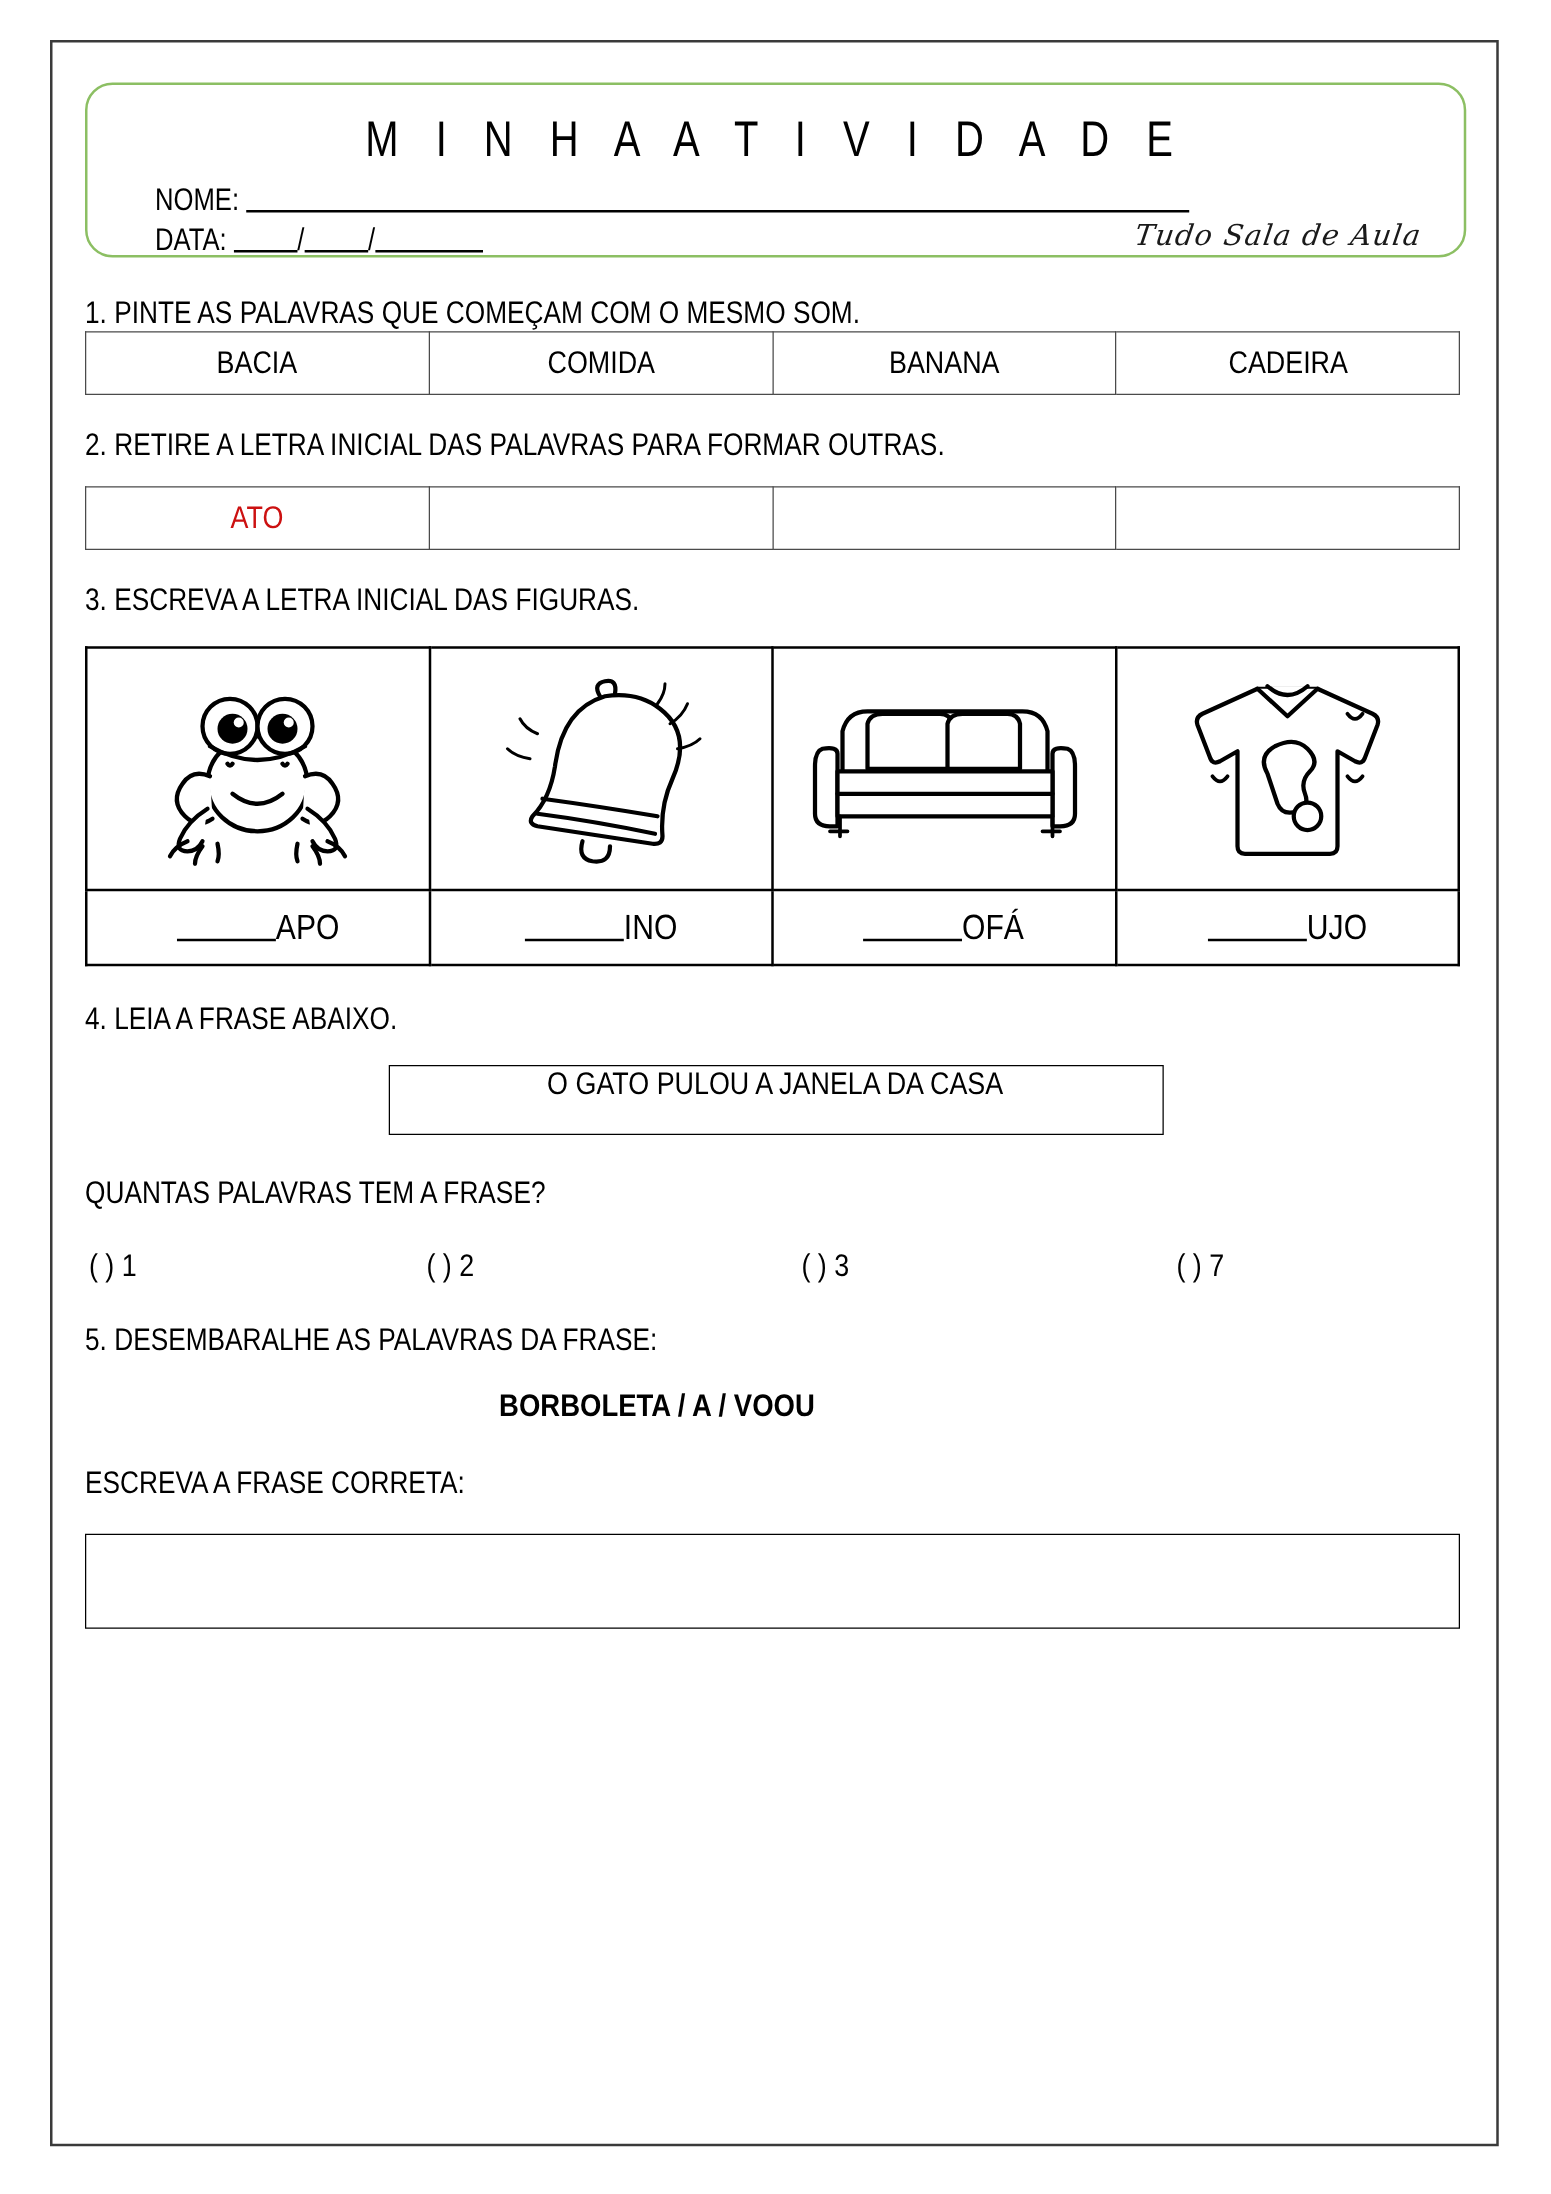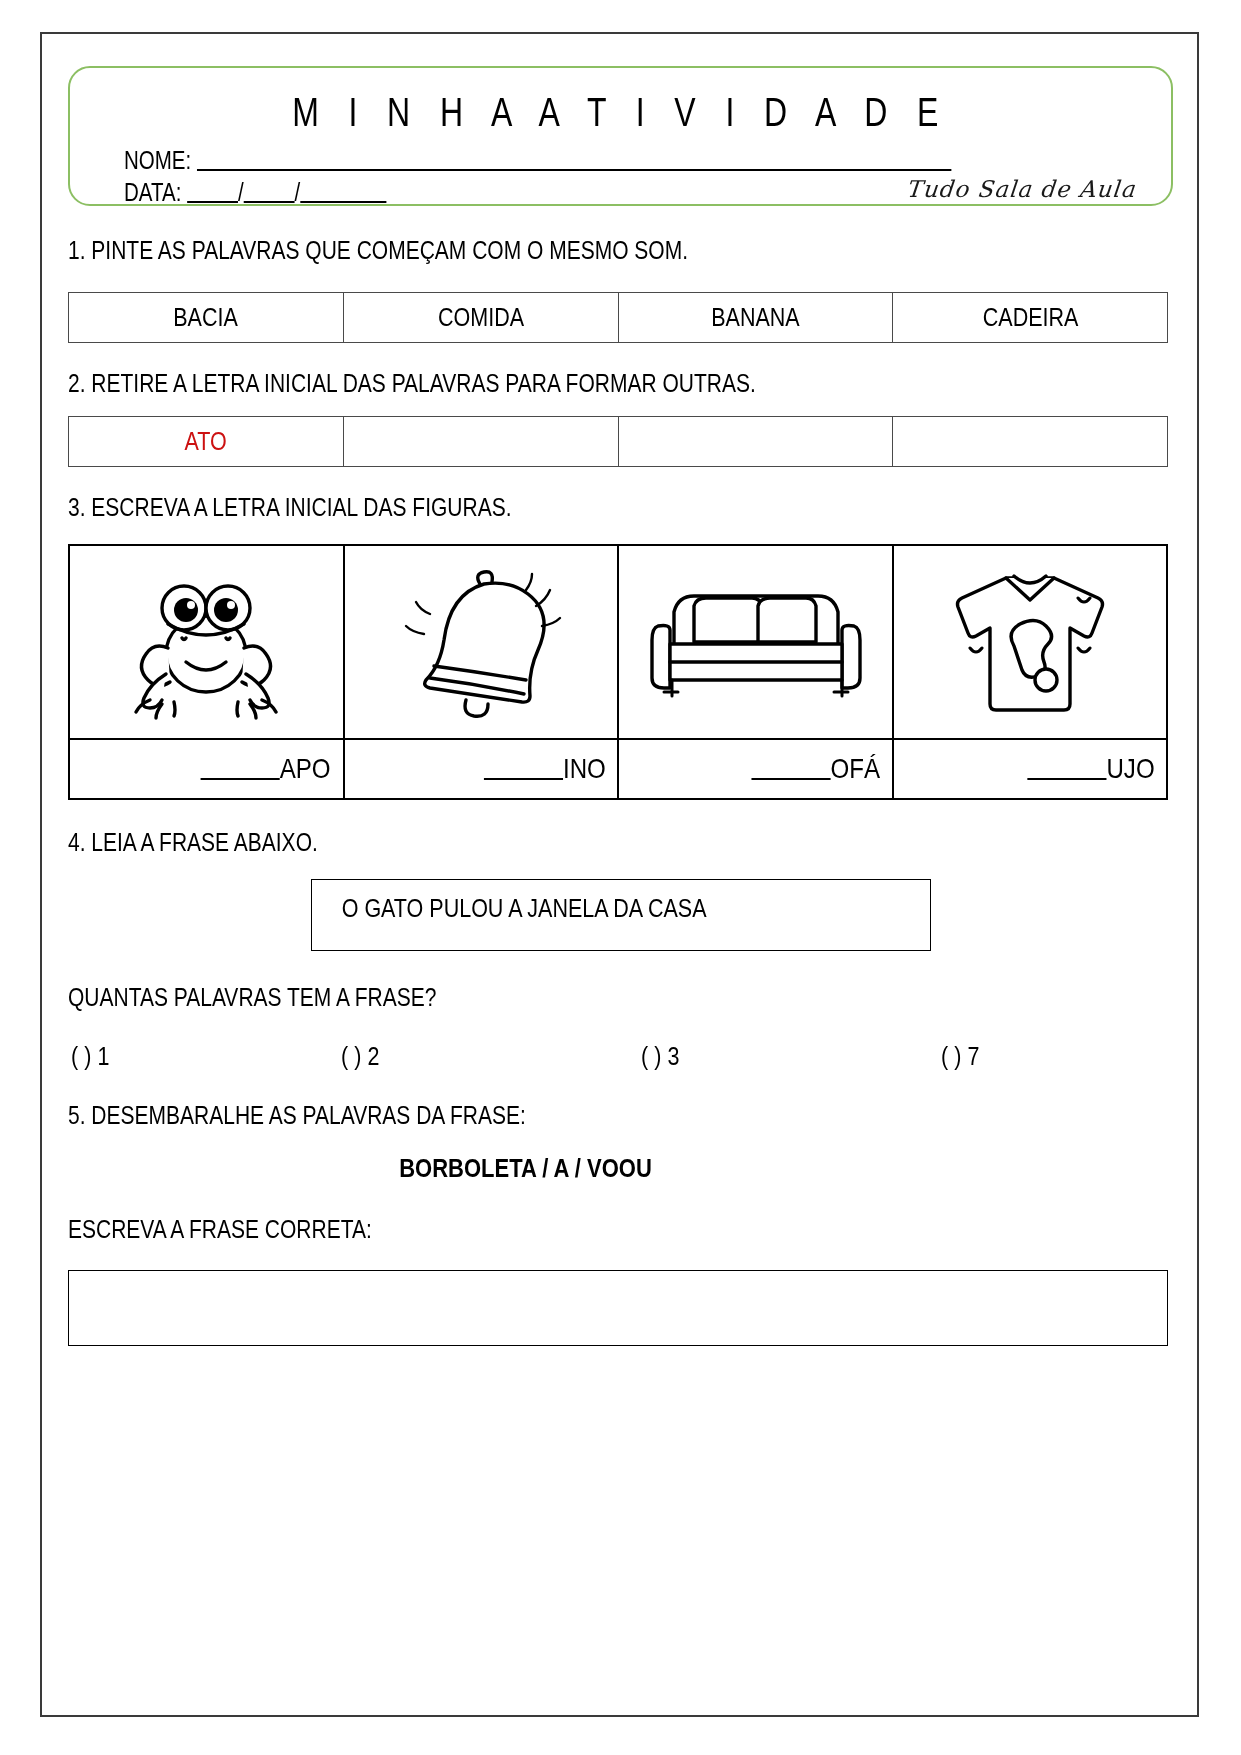--- a/index.html
+++ b/index.html
@@ -147,43 +147,42 @@
   table.pics td {
     border: 2.5px solid #000;
     text-align: center;
     vertical-align: middle;
   }
   table.pics td.img-cell { height: 190px; }
   table.pics td.lab-cell {
     height: 56px;
     font-size: 28px;
     color: #000;
-    text-align: right;
   }
   table.pics td.lab-cell .cw {
     display: inline-block;
     transform: scaleX(0.86);
     white-space: nowrap;
   }
   .blank-ul {
     display: inline-block;
     border-bottom: 2.5px solid #000;
     width: 92px;
     vertical-align: -2px;
   }
 
   
   .phrase-box {
     border: 1.5px solid #000;
     width: 620px;
-    height: 72px;
+    height: 56px;
     margin: 22px auto 0 auto;
     display: flex;
     align-items: flex-start;
-    padding-top: 14px;
+    justify-content: center;
     box-sizing: border-box;
   }
   .phrase-text {
     font-size: 25px;
     transform: scaleX(0.86);
     white-space: nowrap;
     color: #000;
   }
 
   
@@ -241,21 +240,21 @@
           <path d="M2 30 L19 21 L30 26 L13 35 Z" fill="#f2f2f2" stroke="#222" stroke-width="1.4"></path>
           <path d="M4 30 L7 28 M7 31.5 L10 29.5 M10 33 L13 31" stroke="#444" stroke-width="1"></path>
           <path d="M22 14 q3 -2 5 0 M22 18 q3 -2 5 0" stroke="#333" stroke-width="1.2" fill="none"></path>
         </svg>
         <span class="logo-text">Tudo Sala de Aula</span>
       </div>
     </div>
 
     <div class="q q-row" style="margin-top:30px">1. PINTE AS PALAVRAS QUE COMEÇAM COM O MESMO SOM.</div>
 
-    <table class="grid" style="margin-top:27px">
+    <table class="grid" style="margin-top:0">
       <tbody>
           <tr>
         <td><span class="cw">BACIA</span></td>
         <td><span class="cw">COMIDA</span></td>
         <td><span class="cw">BANANA</span></td>
         <td><span class="cw">CADEIRA</span></td>
       </tr>
     </tbody>
       </table>
 

